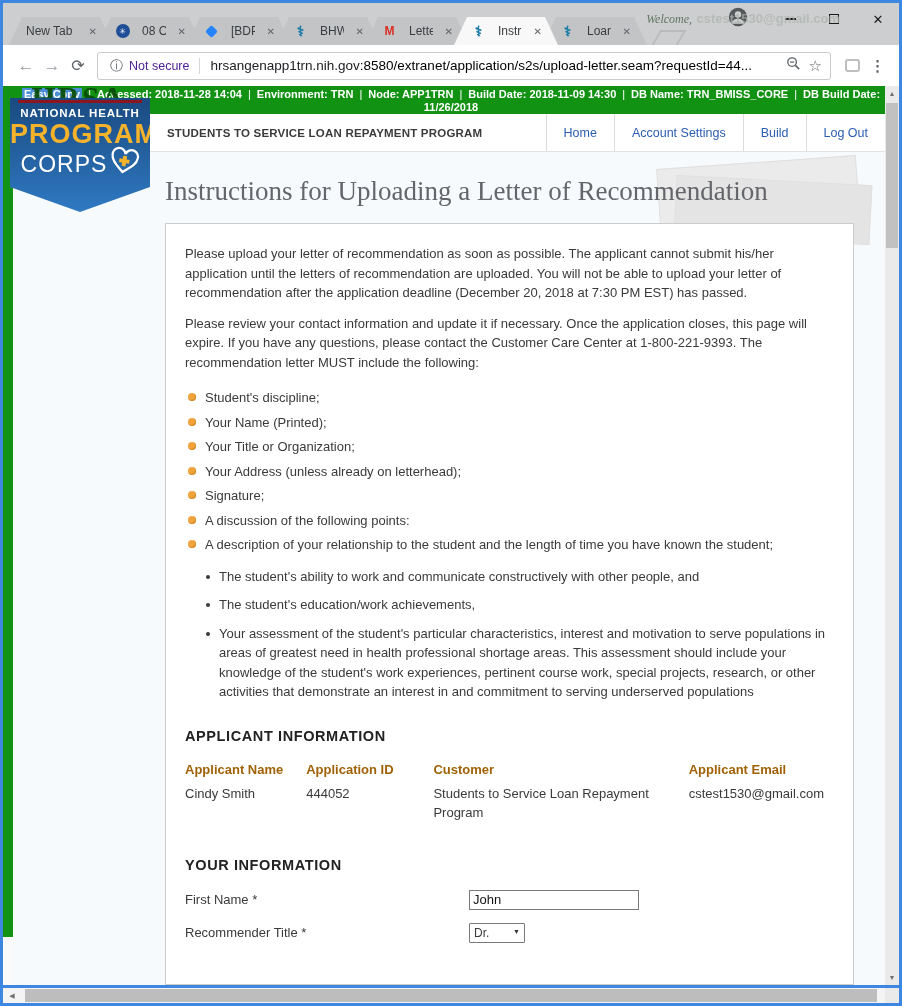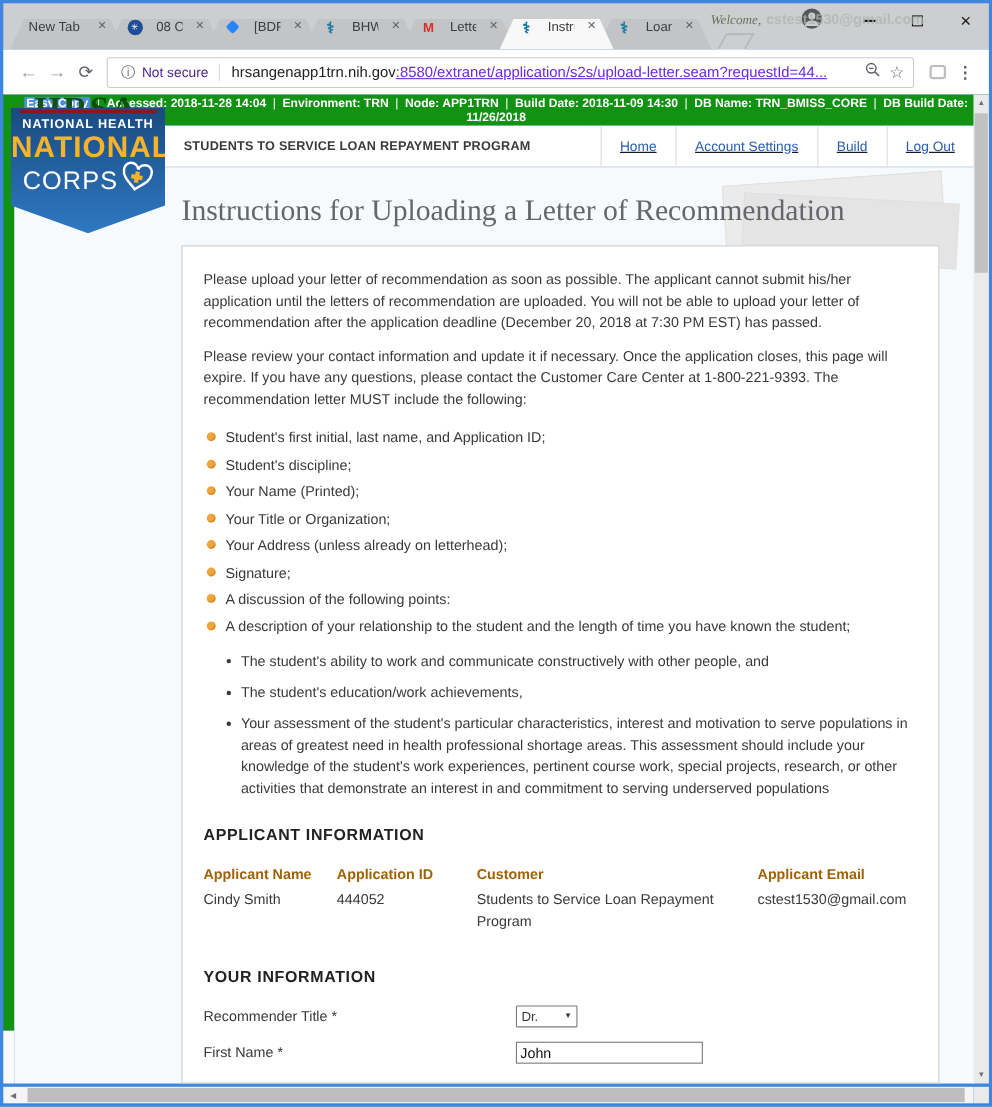--- a/index.html
+++ b/index.html
@@ -2,21 +2,21 @@
 <html><head>
 <meta charset="utf-8">
 <style>
   html,body{margin:0;padding:0;background:#888;}
   *{box-sizing:border-box;}
   .window{position:relative;width:902px;height:1006px;background:#3e87e0;font-family:"Liberation Sans",sans-serif;overflow:hidden;}
 
   
   .tabstrip{position:absolute;left:3px;top:3px;right:3px;height:42px;background:#cdcecf;}
   .tabs{position:absolute;left:6px;bottom:0;display:flex;align-items:flex-end;}
-  .tab{position:relative;width:104px;height:28px;margin-right:-15px;padding:0 16px 0 17px;display:flex;align-items:flex-start;gap:12px;clip-path:polygon(0 100%,13px 0,calc(100% - 13px) 0,100% 100%);background:#c2c4c6;cursor:pointer;}
+  .tab{position:relative;width:104px;height:28px;margin-right:-15px;padding:0 16px 0 17px;display:flex;align-items:center;gap:12px;clip-path:polygon(0 100%,13px 0,calc(100% - 13px) 0,100% 100%);background:#c2c4c6;cursor:pointer;}
   .tab.active{background:#f8f8f8;z-index:9;}
   .tab-label{flex:1;overflow:hidden;white-space:nowrap;font-size:12px;color:#3a3d40;}
   .tab-close{font-size:10px;color:#5f6368;flex:0 0 auto;}
   .fav{width:15px;height:15px;flex:0 0 auto;display:flex;align-items:center;justify-content:center;}
   .fav-circle{width:14px;height:14px;border-radius:50%;background:#1f4e96;color:#fff;font-size:8px;display:flex;align-items:center;justify-content:center;}
   .fav-diamond{width:9px;height:9px;background:#2684ff;transform:rotate(45deg);border-radius:2px;}
   .fav-caduceus{color:#1e7ca6;font-size:14px;font-weight:bold;line-height:1;}
   .fav-gmail{color:#d93025;font-size:12px;font-weight:bold;}
   .newtab-btn{width:26px;height:15px;transform:skewX(-30deg);border:2px solid #b9babc;border-bottom:none;background:#cdcecf;margin:0 0 0 24px;}
   .profile-btn{position:absolute;right:150px;top:3px;width:22px;height:22px;}
@@ -29,21 +29,21 @@
   
   .toolbar{position:absolute;left:3px;top:45px;right:3px;height:41px;background:#fff;display:flex;align-items:center;padding:0 10px;}
   .nav-btn{font-size:17px;color:#9a9ea3;width:26px;text-align:center;cursor:pointer;}
   .nav-btn.refresh{color:#5f6368;font-size:16px;}
   .omnibox{flex:1;height:28px;border:1px solid #c9cbcd;border-radius:3px;background:#fff;display:flex;align-items:center;margin:0 8px 0 6px;padding:0 8px;}
   .info-icon{font-size:13px;color:#5f6368;margin:0 6px 0 4px;}
   .not-secure{font-size:12.5px;color:#4c1d95;white-space:nowrap;}
   .omni-divider{width:1px;height:16px;background:#d4d6d8;margin:0 10px;}
   .url-text{flex:1;font-size:13.5px;white-space:nowrap;overflow:hidden;}
   .url-host{color:#202124;}
-  .url-rest{color:#6d28d9;text-decoration:underline;}
+  .url-rest{color:#000000;}
   .omni-icon{margin-left:8px;flex:0 0 auto;cursor:pointer;}
   .star-icon{font-size:15px;color:#5f6368;}
   .ext-icon{width:15px;height:13px;border:2px solid #bcbec0;border-radius:3px;margin:0 6px;}
   .menu-dots{font-size:15px;color:#5f6368;font-weight:bold;padding:0 4px;cursor:pointer;}
 
   
   .greenbar{position:absolute;left:3px;top:86px;right:3px;height:28px;background:#129212;color:#fff;font-size:11px;font-weight:bold;text-align:center;padding:2px 8px 0;line-height:13px;z-index:4;}
   .easy-copy{background:#4a8fd4;color:#fff;text-decoration:underline;padding:0 2px;cursor:pointer;}
   .seg::before{content:"|";margin:0 6px;font-weight:normal;}
   .welcome{position:absolute;right:62px;top:9px;white-space:nowrap;z-index:5;font-weight:normal;}
@@ -61,21 +61,21 @@
   .redline{height:3px;background:#8c1520;margin:0 8px 4px;}
   .nat-health{color:#fff;font-weight:bold;font-size:11.5px;letter-spacing:0.8px;text-align:center;}
   .service{color:#f5b32b;font-weight:bold;font-size:27px;letter-spacing:1px;text-align:center;line-height:30px;}
   .corps-row{display:flex;align-items:center;justify-content:center;gap:2px;}
   .corps{color:#fff;font-weight:normal;font-size:23px;letter-spacing:1px;}
   .heart{transform:rotate(10deg);margin-top:-2px;}
 
   
   .header-band{position:absolute;left:13px;top:114px;width:873px;height:38px;background:#fff;border-bottom:1px solid #e2e2e2;display:flex;align-items:center;}
   .program-title{margin-left:154px;font-size:11.5px;font-weight:bold;color:#3b3b3b;letter-spacing:0.2px;flex:1;}
-  .nav{display:flex;height:100%;text-decoration:underline;}
+  .nav{display:flex;height:100%;}
   .nav-item{display:flex;align-items:center;padding:0 17px;border-left:1px solid #dcdcdc;color:#2a5db0;font-size:12.5px;cursor:pointer;}
   .nav-item:last-child{border-right:1px solid #dcdcdc;}
 
   
   .content{position:absolute;left:13px;top:152px;width:873px;height:833px;background:#f7fafc;overflow:hidden;}
   .paper{position:absolute;background:#ebebeb;border:1px solid #e0e0e0;}
   .paper1{left:645px;top:10px;width:200px;height:58px;transform:rotate(-4deg);}
   .paper2{left:662px;top:28px;width:196px;height:60px;transform:rotate(3deg);background:#e4e4e4;}
   .page-title{position:absolute;left:152px;top:24px;font-family:"Liberation Serif",serif;font-size:27px;color:#64666b;white-space:nowrap;}
   .card{position:absolute;left:152px;top:71px;width:689px;height:762px;background:#fff;border:1px solid #ccc;padding:20px 19px 0;font-size:13px;color:#3a3a3a;line-height:1.5;}
@@ -217,21 +217,21 @@
       <span class="nav-item">Build</span>
       <span class="nav-item">Log Out</span>
     </div>
   </div>
 
   <div class="logo">
     <div class="hrsa-text">HRSA</div>
     <div class="pennant">
       <div class="redline"></div>
       <div class="nat-health">NATIONAL HEALTH</div>
-      <div class="service">NATIONAL</div>
+      <div class="service">PROGRAM</div>
       <div class="corps-row">
         <span class="corps">CORPS</span>
         <span class="heart">
           <svg width="30" height="28" viewBox="0 0 32 30">
             <path d="M16 27 C10 21.5 2.5 17 2.5 10.5 A6.5 6.5 0 0 1 16 7.5 A6.5 6.5 0 0 1 29.5 10.5 C29.5 17 22 21.5 16 27 Z" fill="none" stroke="#ffffff" stroke-width="2.4"></path>
             <rect x="13.9" y="9.5" width="4.2" height="11" fill="#f5b32b"></rect>
             <rect x="10.5" y="12.9" width="11" height="4.2" fill="#f5b32b"></rect>
           </svg>
         </span>
       </div>
@@ -241,21 +241,20 @@
   <div class="content">
     <div class="paper paper1"></div>
     <div class="paper paper2"></div>
     <div class="page-title">Instructions for Uploading a Letter of Recommendation</div>
 
     <div class="card">
       <p>Please upload your letter of recommendation as soon as possible. The applicant cannot submit his/her application until the letters of recommendation are uploaded. You will not be able to upload your letter of recommendation after the application deadline (December 20, 2018 at 7:30 PM EST) has passed.</p>
       <p>Please review your contact information and update it if necessary. Once the application closes, this page will expire. If you have any questions, please contact the Customer Care Center at 1-800-221-9393. The recommendation letter MUST include the following:</p>
 
       <ul class="bullets">
-        <li>Student's first initial, last name, and Application ID;</li>
         <li>Student's discipline;</li>
         <li>Your Name (Printed);</li>
         <li>Your Title or Organization;</li>
         <li>Your Address (unless already on letterhead);</li>
         <li>Signature;</li>
         <li>A discussion of the following points:</li>
         <li>A description of your relationship to the student and the length of time you have known the student;</li>
       </ul>
 
       <ul class="subs">
@@ -280,32 +279,32 @@
         </div>
         <div class="af">
           <div class="af-label">Applicant Email</div>
           <div class="af-value">cstest1530@gmail.com</div>
         </div>
       </div>
 
       <div class="section-heading your-info-heading">YOUR INFORMATION</div>
 
       <div class="form-row">
+        <span class="form-label">First Name *</span>
+        <input class="text-input" type="text" value="John" style="">
+      </div>
+
+      <div class="form-row">
         <span class="form-label">Recommender Title *</span>
         <span class="fake-select">
           <span>Dr.</span>
           <span class="select-arrow">▼</span>
         </span>
       </div>
 
-      <div class="form-row">
-        <span class="form-label">First Name *</span>
-        <input class="text-input" type="text" value="John" style="">
-      </div>
-
     </div>
   </div>
 
   <div class="vscroll">
     <span class="scroll-arrow va-up">▲</span>
     <div class="vthumb"></div>
     <span class="scroll-arrow va-down">▼</span>
   </div>
   <div class="hscroll">
     <span class="ha-left">◀</span>

